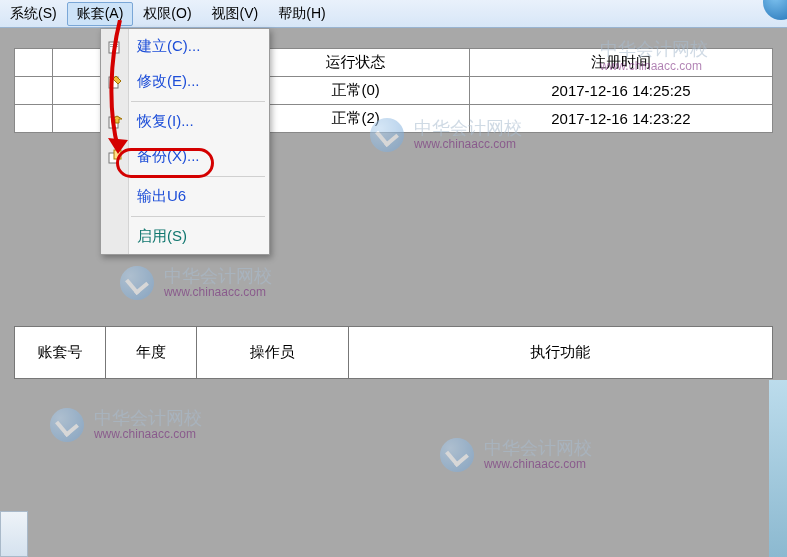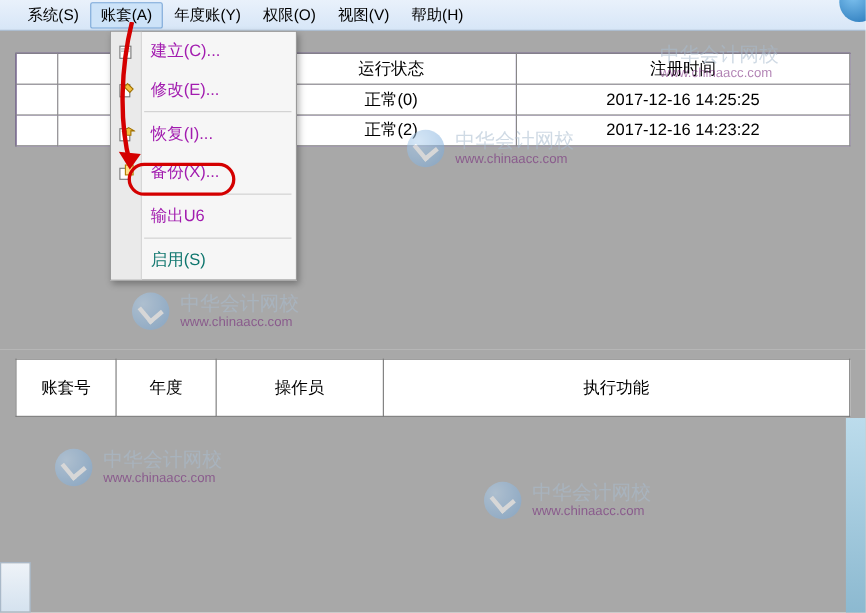--- a/index.html
+++ b/index.html
@@ -19,21 +19,21 @@
     background: #fff;
   }
 
   
   .menubar {
     display: flex;
     align-items: center;
     height: 28px;
     background: linear-gradient(#e9f1fb, #d7e6f7);
     border-bottom: 1px solid #99b4d1;
-    padding: 0 15px;
+    padding: 0 0;
   }
   .menubar .menu-item {
     padding: 3px 10px;
     color: #000;
     cursor: default;
     white-space: nowrap;
   }
   .menubar .menu-item.selected {
     background: #cde3f8;
     border: 1px solid #7aa7d7;
@@ -45,21 +45,21 @@
   .upper-panel {
     position: relative;
     background: #a8a8a8;
     padding: 20px 14px 40px 14px;
     height: 290px;
   }
 
   .data-table {
     width: 100%;
     border-collapse: collapse;
-    background: #4c1d95;
+    background: #eab308;
   }
   .data-table th, .data-table td {
     border: 1px solid #888;
     padding: 4px 8px;
     text-align: center;
     font-weight: normal;
     background: #fff;
     height: 28px;
     white-space: nowrap;
   }
@@ -85,21 +85,21 @@
     position: absolute;
     left: 0; top: 0; bottom: 0;
     width: 28px;
     background: #eaeaea;
     border-right: 1px solid #d4d4d4;
   }
   .dropdown .dd-item {
     position: relative;
     padding: 8px 10px 8px 36px;
     font-size: 15px;
-    color: #a21caf;
+    color: #1d4ed8;
     cursor: default;
   }
   .dropdown .dd-item.disabled {
     color: #0f766e;
   }
   .dropdown .dd-sep {
     margin: 2px 4px 2px 30px;
     border-top: 1px solid #d0d0d0;
   }
   .dd-icon {
@@ -231,21 +231,20 @@
 </head>
 <body>
 
 <div class="app">
 
   <div class="corner-ball"></div>
 
   <div class="menubar">
     <div class="menu-item">系统(S)</div>
     <div class="menu-item selected">账套(A)</div>
-    <div class="menu-item">年度账(Y)</div>
     <div class="menu-item">权限(O)</div>
     <div class="menu-item">视图(V)</div>
     <div class="menu-item">帮助(H)</div>
   </div>
 
   <div class="upper-panel">
     <table class="data-table">
       <thead>
         <tr>
           <th style="width:5%; background:#fff;"></th>

